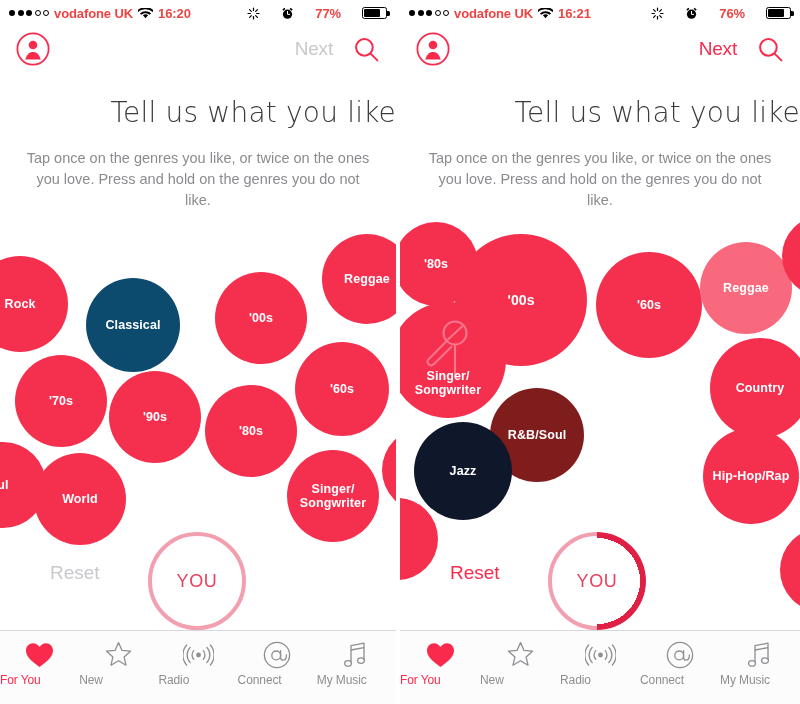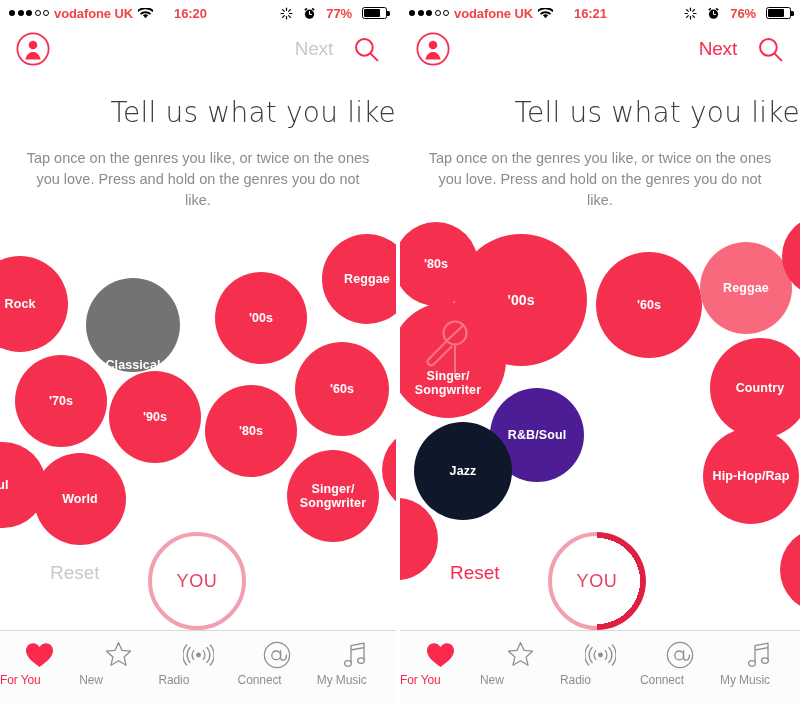--- a/index.html
+++ b/index.html
@@ -20,22 +20,22 @@
     font-size:13.5px; font-weight:bold; color:#ef4444; letter-spacing:-0.1px;
     z-index:30;
   }
   .sb-left { display:flex; align-items:center; gap:5px; }
   .dots { display:flex; align-items:center; gap:2.5px; }
   .dot { width:6px; height:6px; border-radius:50%; background:#000; }
   .dot.hollow { background:transparent; border:1px solid #000; width:6px; height:6px; }
   .carrier { font-size:13px; font-weight:bold; }
   .wifi { width:15px; height:11px; position:relative; display:inline-block; }
   .wifi svg { display:block; }
-  .sb-time { font-size:13px; font-weight:bold; margin-left:16px; }
-  .sb-right { margin-left:auto; display:flex; align-items:center; gap:10px; }
+  .sb-time { font-size:13px; font-weight:bold; margin-left:0; }
+  .sb-right { margin-left:auto; display:flex; align-items:center; gap:21px; }
   .sunburst { width:13px; height:13px; }
   .alarm { width:13px; height:13px; }
   .batt-pct { font-size:13px; font-weight:bold; }
   .battery { width:25px; height:12px; border:1.3px solid #000; border-radius:2.5px; position:relative; padding:1.3px; }
   .battery:after { content:""; position:absolute; right:-3.6px; top:3.4px; width:2.2px; height:5px;
                    background:#000; border-radius:0 1.5px 1.5px 0; }
   .battery i { display:block; height:100%; background:#000; border-radius:1px; }
 
   
   .navbar {
@@ -174,21 +174,21 @@
       </div>
     </div>
 
     <div class="headline">Tell us what you like</div>
     <div class="subtitle">Tap once on the genres you like, or twice on the ones you love. Press and hold on the genres you do not like.</div>
 
     <div class="bubbles">
         <div class="bubble" style="left: -28px; top: 46px; width: 96px; height: 96px; background: rgb(245, 48, 79);">
           <span class="lbl">Rock</span>
         </div>
-        <div class="bubble" style="left: 86px; top: 68px; width: 94px; height: 94px; background: #737373; align-items: flex-end;">
+        <div class="bubble" style="left: 86px; top: 68px; width: 94px; height: 94px; background: #0c4a6e;">
           <span class="lbl">Classical</span>
         </div>
         <div class="bubble" style="left: 215px; top: 62px; width: 92px; height: 92px; background: rgb(245, 48, 79);">
           <span class="lbl">'00s</span>
         </div>
         <div class="bubble" style="left: 322px; top: 24px; width: 90px; height: 90px; background: rgb(245, 48, 79);">
           <span class="lbl">Reggae</span>
         </div>
         <div class="bubble" style="left: 15px; top: 145px; width: 92px; height: 92px; background: rgb(245, 48, 79);">
           <span class="lbl">'70s</span>
@@ -371,21 +371,21 @@
                 <line x1="27.6" y1="22.8" x2="44.4" y2="7.2"></line>
                 <path d="M27.2 23.4 9.6 41.2a3.6 3.6 0 0 0 0 5.1 3.6 3.6 0 0 0 5.1 0l17.8-17.6"></path>
                 <path d="M36 26.8V58"></path>
               </g>
             </svg></span>
           <span class="lbl" style="position: absolute; left: 0px; right: 0px; top: 67.28px;">Singer/<br>Songwriter</span>
         </div>
         <div class="bubble" style="left: 310px; top: 128px; width: 100px; height: 100px; background: rgb(245, 48, 79);">
           <span class="lbl">Country</span>
         </div>
-        <div class="bubble" style="left: 90px; top: 178px; width: 94px; height: 94px; background: #4c1d95;">
+        <div class="bubble" style="left: 90px; top: 178px; width: 94px; height: 94px; background: #7f1d1d;">
           <span class="lbl">R&amp;B/Soul</span>
         </div>
         <div class="bubble" style="left: 14px; top: 212px; width: 98px; height: 98px; background: #0f172a;">
           <span class="lbl">Jazz</span>
         </div>
         <div class="bubble" style="left: 303px; top: 218px; width: 96px; height: 96px; background: rgb(245, 48, 79);">
           <span class="lbl">Hip-Hop/Rap</span>
         </div>
         <div class="bubble" style="left: -44px; top: 288px; width: 82px; height: 82px; background: rgb(245, 48, 79);">
           <span class="lbl">c</span>

